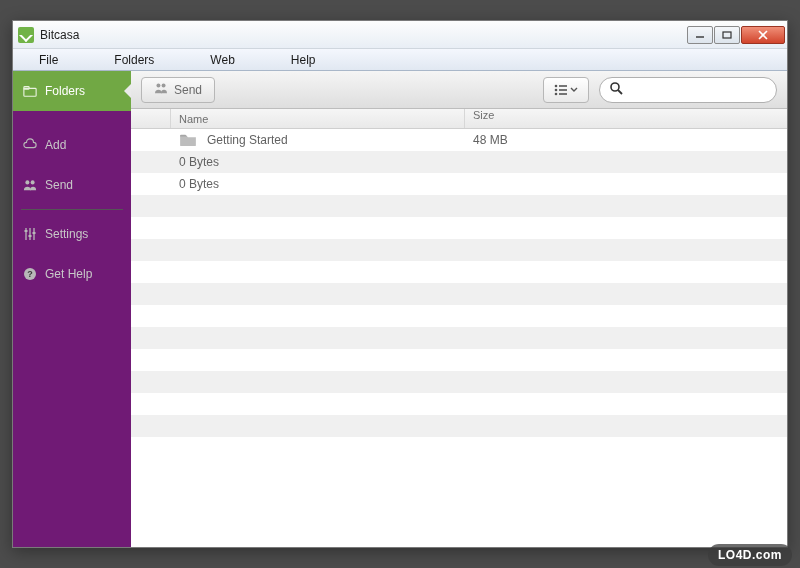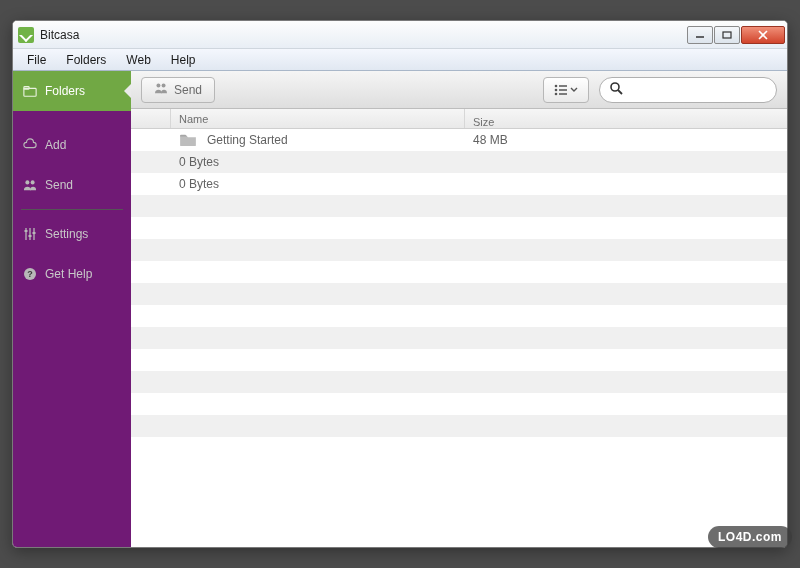--- a/index.html
+++ b/index.html
@@ -6,21 +6,21 @@
   body {
     width: 800px; height: 568px;
     background: #4c4c4c;
     display: flex; align-items: center; justify-content: center;
     position: relative;
   }
   .window {
     width: 776px; height: 528px;
     background: #fff;
     border: 1px solid #7a7a7a;
-    border-radius: 5px;
+    border-radius: 0;
     display: flex; flex-direction: column;
     box-shadow: 0 4px 16px rgba(0,0,0,0.35);
     overflow: hidden;
   }
   
   .titlebar {
     height: 28px;
     background: linear-gradient(#fdfdfd, #e8eef5);
     display: flex; align-items: center;
     padding: 0 2px 0 5px;
@@ -57,22 +57,22 @@
     border-color: #9a3322;
     color: #fff;
     font-size: 12px; font-weight: bold;
   }
   
   .menubar {
     height: 22px;
     background: linear-gradient(#f4f7fd, #e1e8f2);
     border-bottom: 1px solid #a9b7c9;
     display: flex; align-items: center;
-    padding-left: 4px;
-    font-size: 12px; color: #1a1a1a;
+    padding-left: 16px;
+    font-size: 12px; color: #1a1a1a; gap: 36px;
   }
   .menubar span { padding: 3px 10px; cursor: default; }
   
   .body { flex: 1; display: flex; overflow: hidden; }
   
   .sidebar {
     width: 118px;
     background: #701a75;
     display: flex; flex-direction: column;
     color: #c8c8c8;
@@ -136,42 +136,42 @@
     padding: 0 10px; gap: 6px;
   }
   .search input {
     border: none; outline: none; flex: 1; font-size: 12px; background: transparent;
   }
   
   .thead {
     height: 20px;
     background: linear-gradient(#f6f6f6, #e9e9e9);
     border-bottom: 1px solid #cfcfcf;
-    display: flex; align-items: flex-end;
+    display: flex; align-items: flex-start;
     font-size: 11px; color: #6f6f6f;
   }
   .th-spacer { width: 40px; border-right: 1px solid #d7d7d7; height: 100%; }
   .th-name { flex: 0 0 294px; padding-left: 8px; border-right: 1px solid #d7d7d7; height: 100%; display:flex; align-items:center; }
   .th-size { flex: 1; padding-left: 8px; }
   
   .rows { flex: 1; overflow: hidden; }
   .row {
     height: 22px; display: flex; align-items: center;
     font-size: 12px; color: #626262;
   }
   .row:nth-child(even) { background: #f0f0f0; }
   .row-spacer { width: 40px; }
   .row-name { flex: 0 0 294px; display: flex; align-items: center; gap: 10px; padding-left: 8px; }
   .row-size { flex: 1; padding-left: 8px; }
   .row.sel .row-name span { color: #111; }
   .folder-ico { width: 18px; height: 14px; }
   
   .watermark {
     position: absolute;
-    right: 8px; bottom: 20px;
+    right: 8px; bottom: 2px;
     background: rgba(60,60,60,0.75);
     color: #fff;
     font-size: 12px; font-weight: 600;
     padding: 4px 10px;
     border-radius: 11px;
     letter-spacing: 0.5px;
   }
 </style>
 </head>
 <body>

